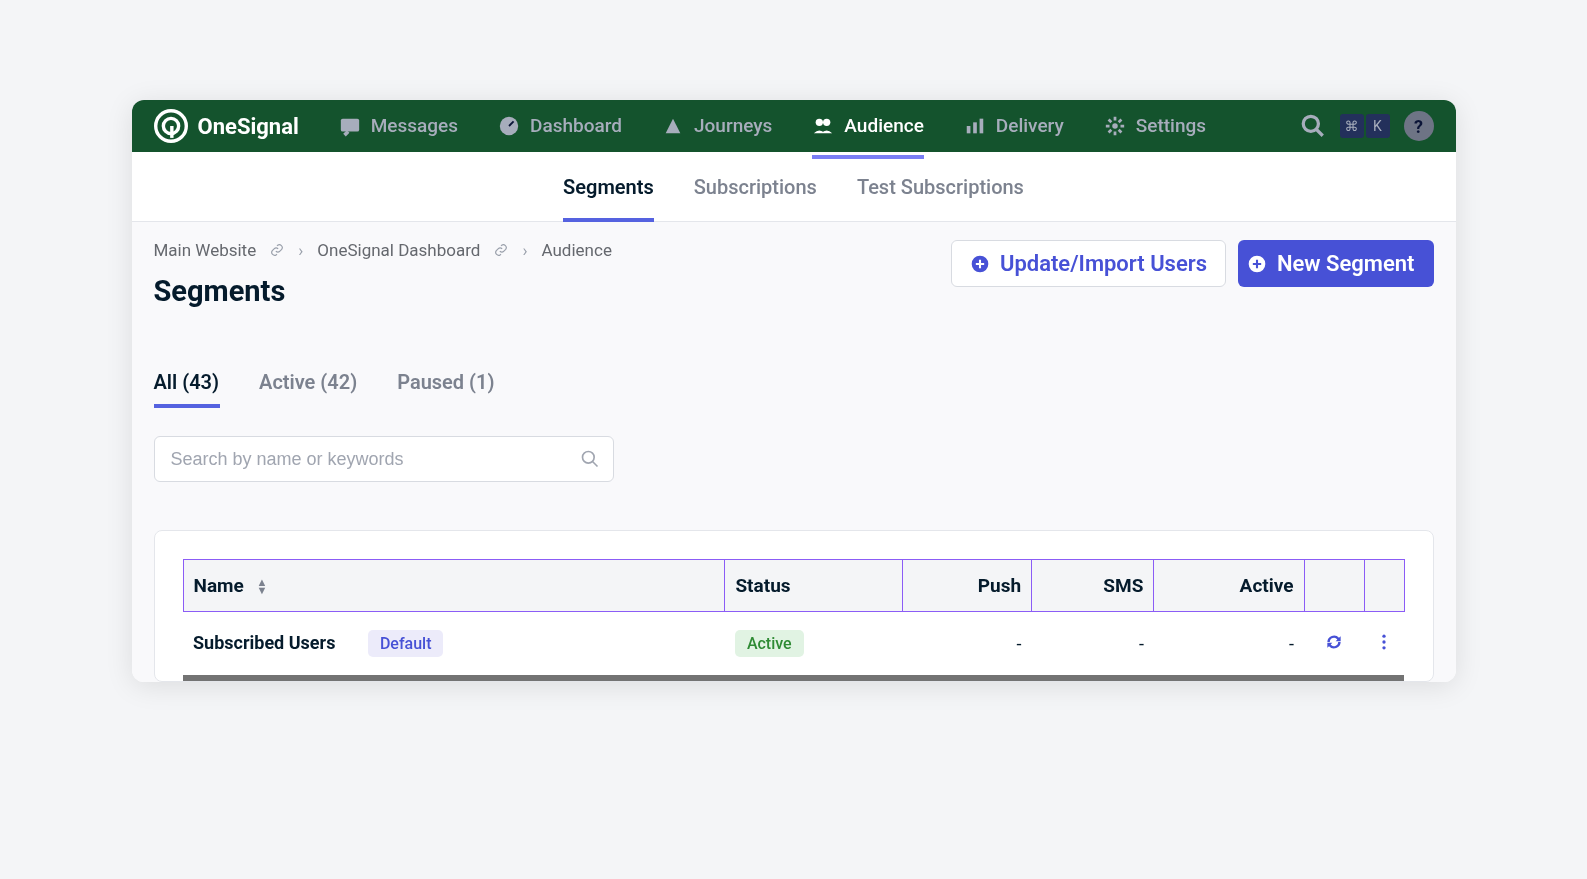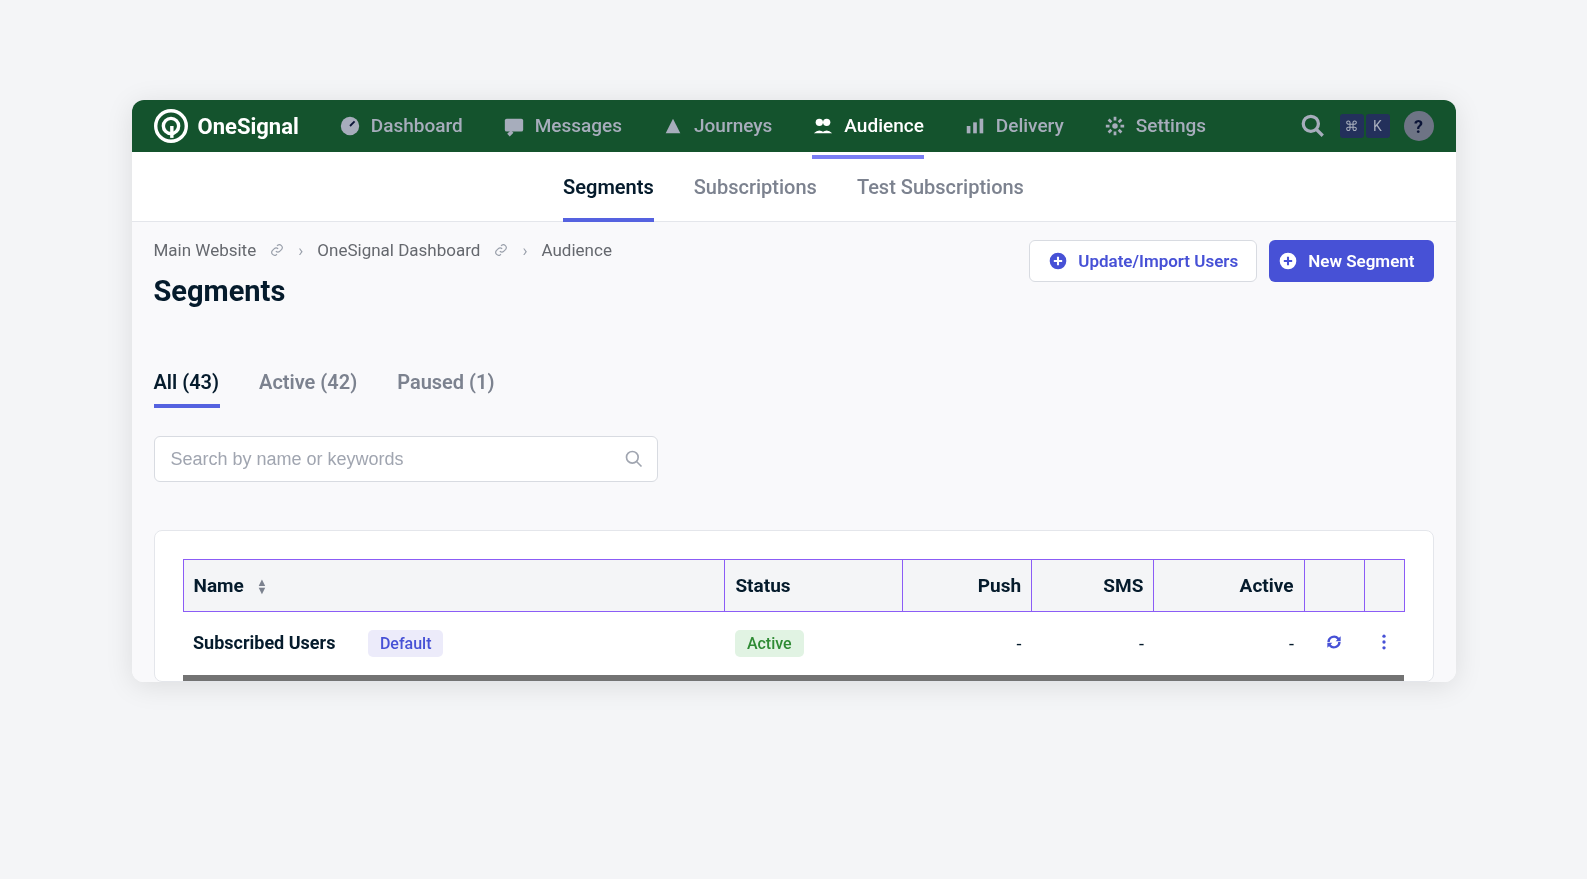--- a/index.html
+++ b/index.html
@@ -158,21 +158,21 @@
     .crumbs .sep { color: #9aa0ab; }
     .link-icon { color: #9aa0ab; }
     .actions {
       display: flex;
       gap: 12px;
     }
     .btn {
       display: flex;
       align-items: center;
       gap: 10px;
-      font-size: 17px;
+      font-size: 22px;
       font-weight: 600;
       padding: 10px 18px;
       border-radius: 6px;
       cursor: pointer;
       border: 1px solid transparent;
     }
     .btn-outline {
       background: #fff;
       border-color: #d8dbe1;
       color: #4751d6;
@@ -206,21 +206,21 @@
       content: "";
       position: absolute;
       bottom: 0; left: 0;
       width: 66px;
       height: 4px;
       background: #5562e0;
     }
     .search-wrap {
       margin-top: 28px;
       position: relative;
-      width: 504px;
+      width: 460px;
     }
     .search-input {
       width: 100%;
       height: 46px;
       border: 1px solid #d8dbe1;
       border-radius: 6px;
       padding: 0 44px 0 16px;
       font-size: 18px;
       color: #051b2c;
       background: #fff;
@@ -291,31 +291,31 @@
       <svg class="brand-logo" viewBox="0 0 40 40">
         <circle cx="20" cy="20" r="18" fill="none" stroke="#fff" stroke-width="4"></circle>
         <circle cx="20" cy="20" r="9" fill="none" stroke="#fff" stroke-width="4"></circle>
         <rect x="19" y="20" width="4" height="14" fill="#fff"></rect>
       </svg>
       <span>OneSignal</span>
     </div>
     <div class="nav-items">
       <div class="nav-item">
         <svg width="22" height="22" viewBox="0 0 24 24">
+            <rect x="2" y="4" width="20" height="14" rx="2" fill="currentColor"></rect>
+            <path d="M6 22 L10 18" stroke="currentColor" stroke-width="4"></path>
+          </svg>
+        <span>Messages</span>
+      </div>
+      <div class="nav-item">
+        <svg width="22" height="22" viewBox="0 0 24 24">
             <circle cx="12" cy="12" r="10" fill="currentColor"></circle>
             <path d="M12 12 L17 7" stroke="#0b1437" stroke-width="2"></path>
           </svg>
         <span>Dashboard</span>
-      </div>
-      <div class="nav-item">
-        <svg width="22" height="22" viewBox="0 0 24 24">
-            <rect x="2" y="4" width="20" height="14" rx="2" fill="currentColor"></rect>
-            <path d="M6 22 L10 18" stroke="currentColor" stroke-width="4"></path>
-          </svg>
-        <span>Messages</span>
       </div>
       <div class="nav-item">
         <svg width="22" height="22" viewBox="0 0 24 24">
             <path d="M4 20 L12 4 L20 20 Z" fill="currentColor"></path>
           </svg>
         <span>Journeys</span>
       </div>
       <div class="nav-item active">
         <svg width="22" height="22" viewBox="0 0 24 24">
             <circle cx="8" cy="8" r="4" fill="currentColor"></circle>

